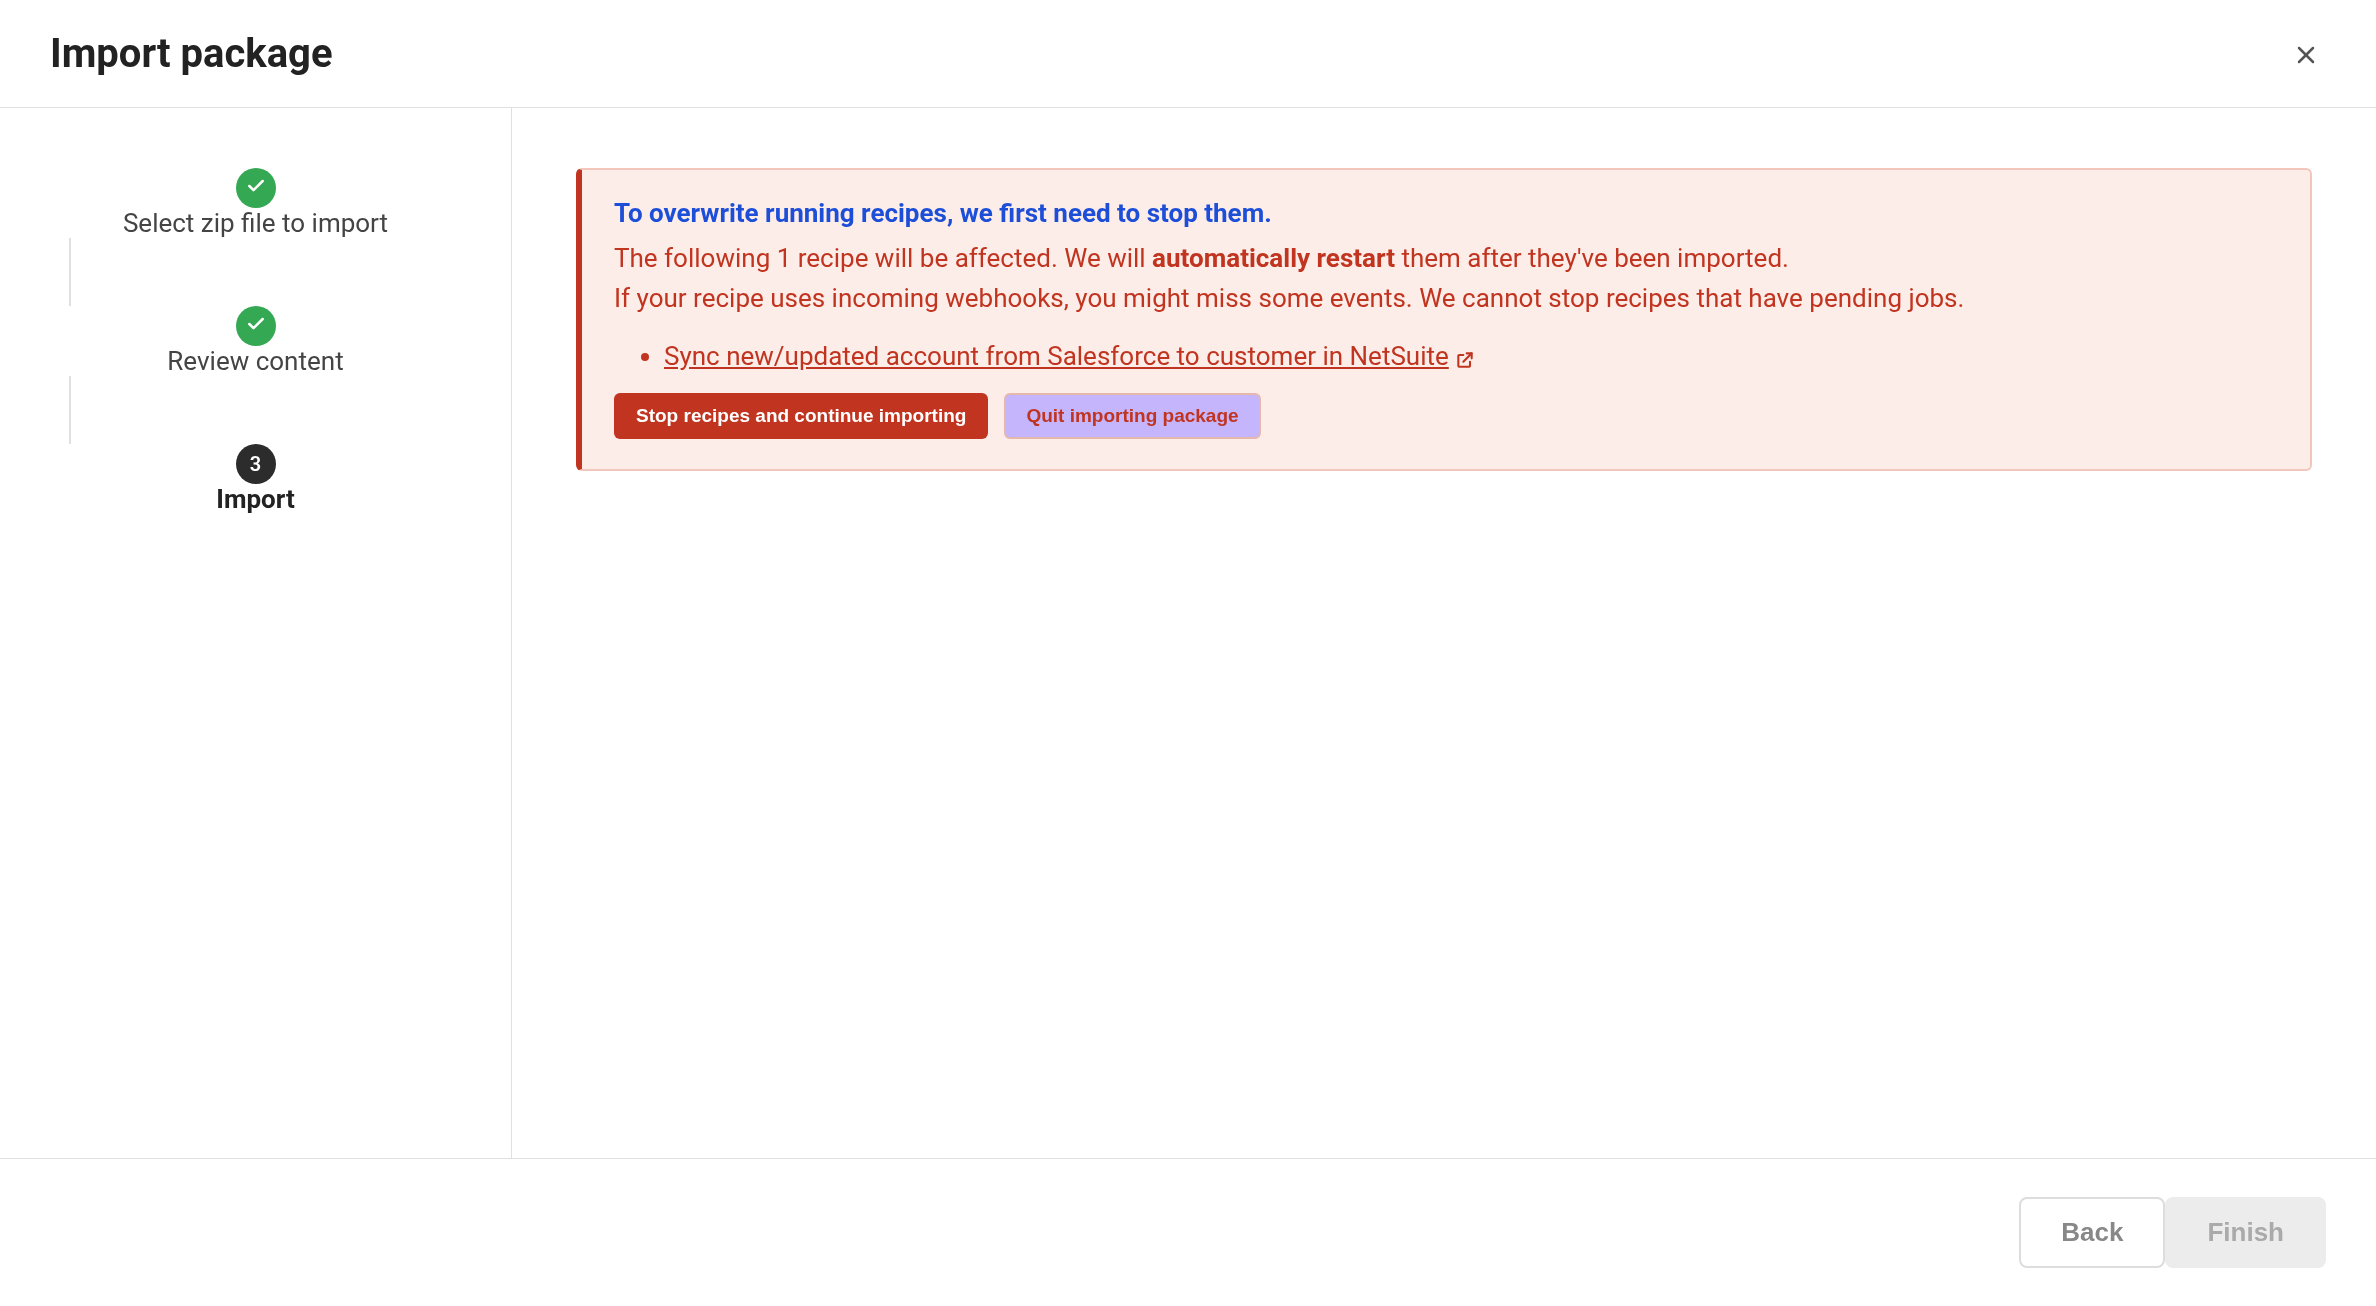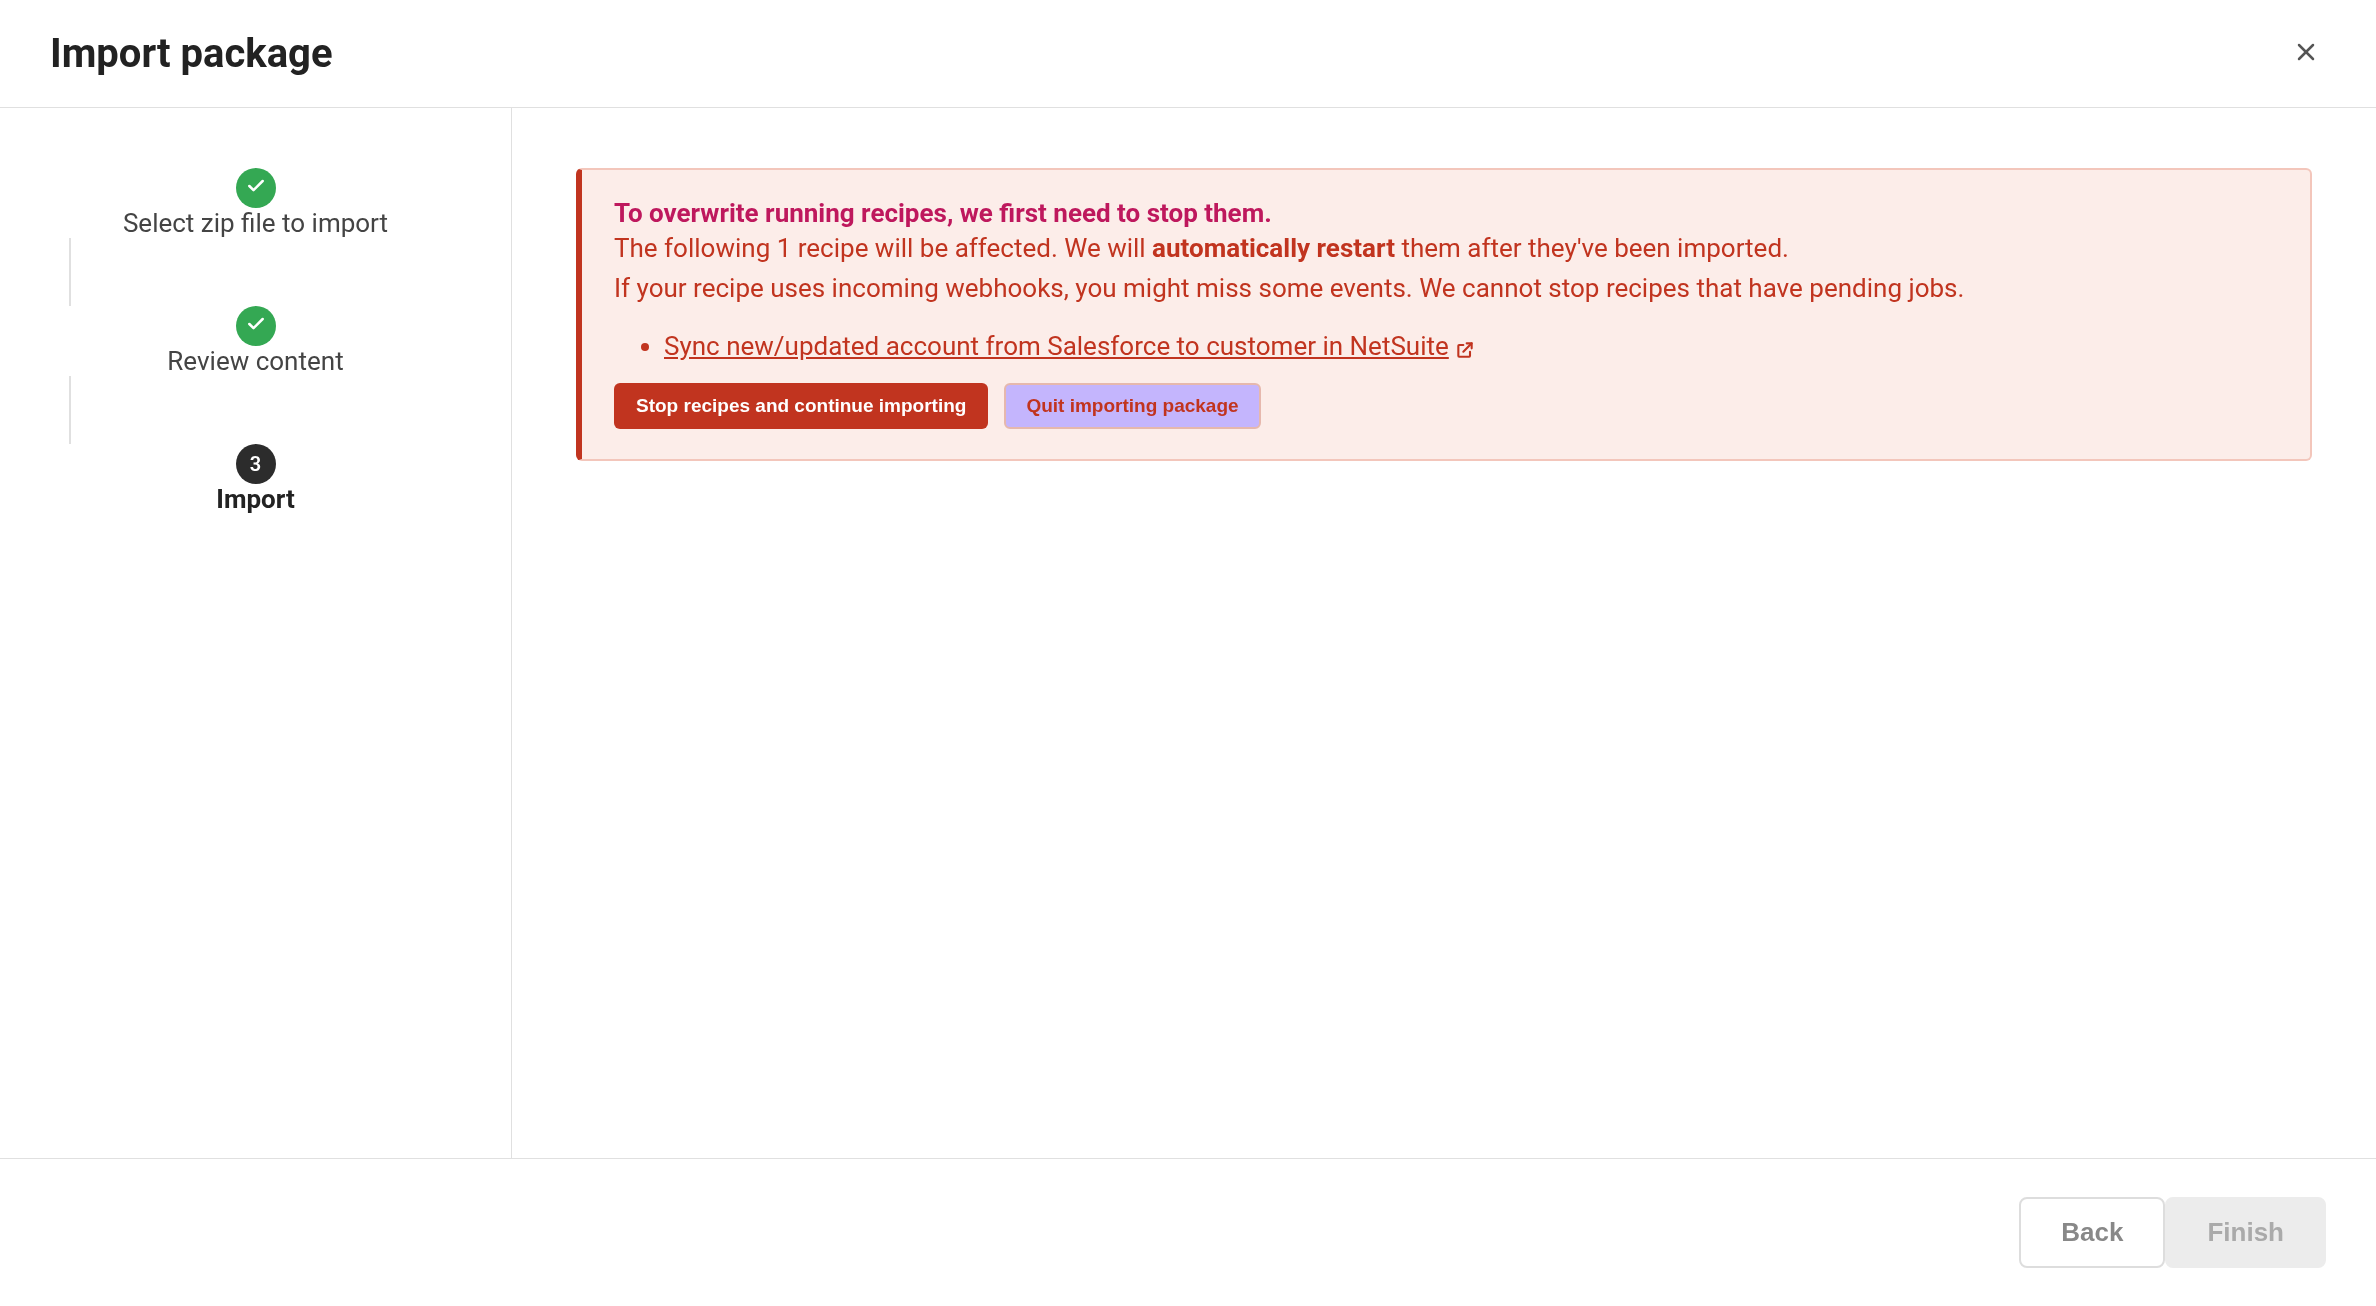--- a/index.html
+++ b/index.html
@@ -11,21 +11,21 @@
       font-family: -apple-system, BlinkMacSystemFont, 'Segoe UI', Roboto, 'Helvetica Neue', Arial, sans-serif;
       background: #fff;
       color: #333;
       width: 2376px;
       height: 1306px;
       display: flex;
       flex-direction: column;
     }
     .header {
       display: flex;
-      align-items: center;
+      align-items: flex-end;
       justify-content: space-between;
       padding: 30px 50px;
       border-bottom: 1px solid #e0e0e0;
     }
     .header-title {
       font-size: 40px;
       font-weight: 700;
       color: #222;
     }
     .close-btn {
@@ -102,21 +102,22 @@
       border: 2px solid #f3c6bb;
       border-left: 6px solid #c1341f;
       border-radius: 6px;
       background: #fcede9;
       padding: 28px 32px 30px 32px;
       max-width: 1740px;
     }
     .alert-title {
       font-size: 26px;
       font-weight: 700;
-      color: #be185d;
+      color: #1d4ed8;
+      margin-bottom: 10px;
     }
     .alert-body {
       font-size: 26px;
       color: #c1341f;
       line-height: 1.55;
     }
     .alert-body b {
       font-weight: 700;
     }
     .alert-list {

